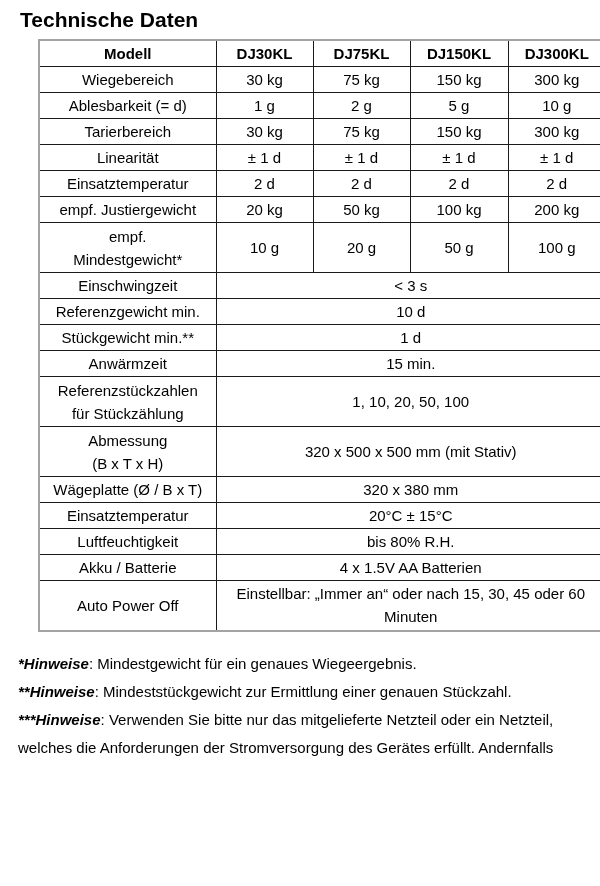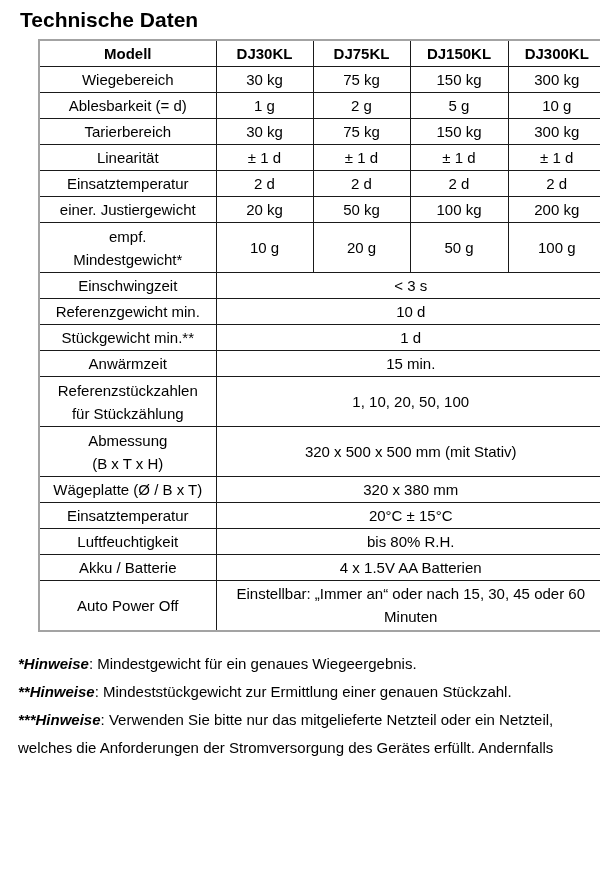--- a/index.html
+++ b/index.html
@@ -114,21 +114,21 @@
 
       <tr>
         <td>Einsatztemperatur</td>
         <td>2 d</td>
         <td>2 d</td>
         <td>2 d</td>
         <td>2 d</td>
       </tr>
 
       <tr>
-        <td>einer. Justiergewicht</td>
+        <td>empf. Justiergewicht</td>
         <td>20 kg</td>
         <td>50 kg</td>
         <td>100 kg</td>
         <td>200 kg</td>
       </tr>
 
       <tr class="tall">
         <td>empf.
 Mindestgewicht*</td>
         <td>10 g</td>

